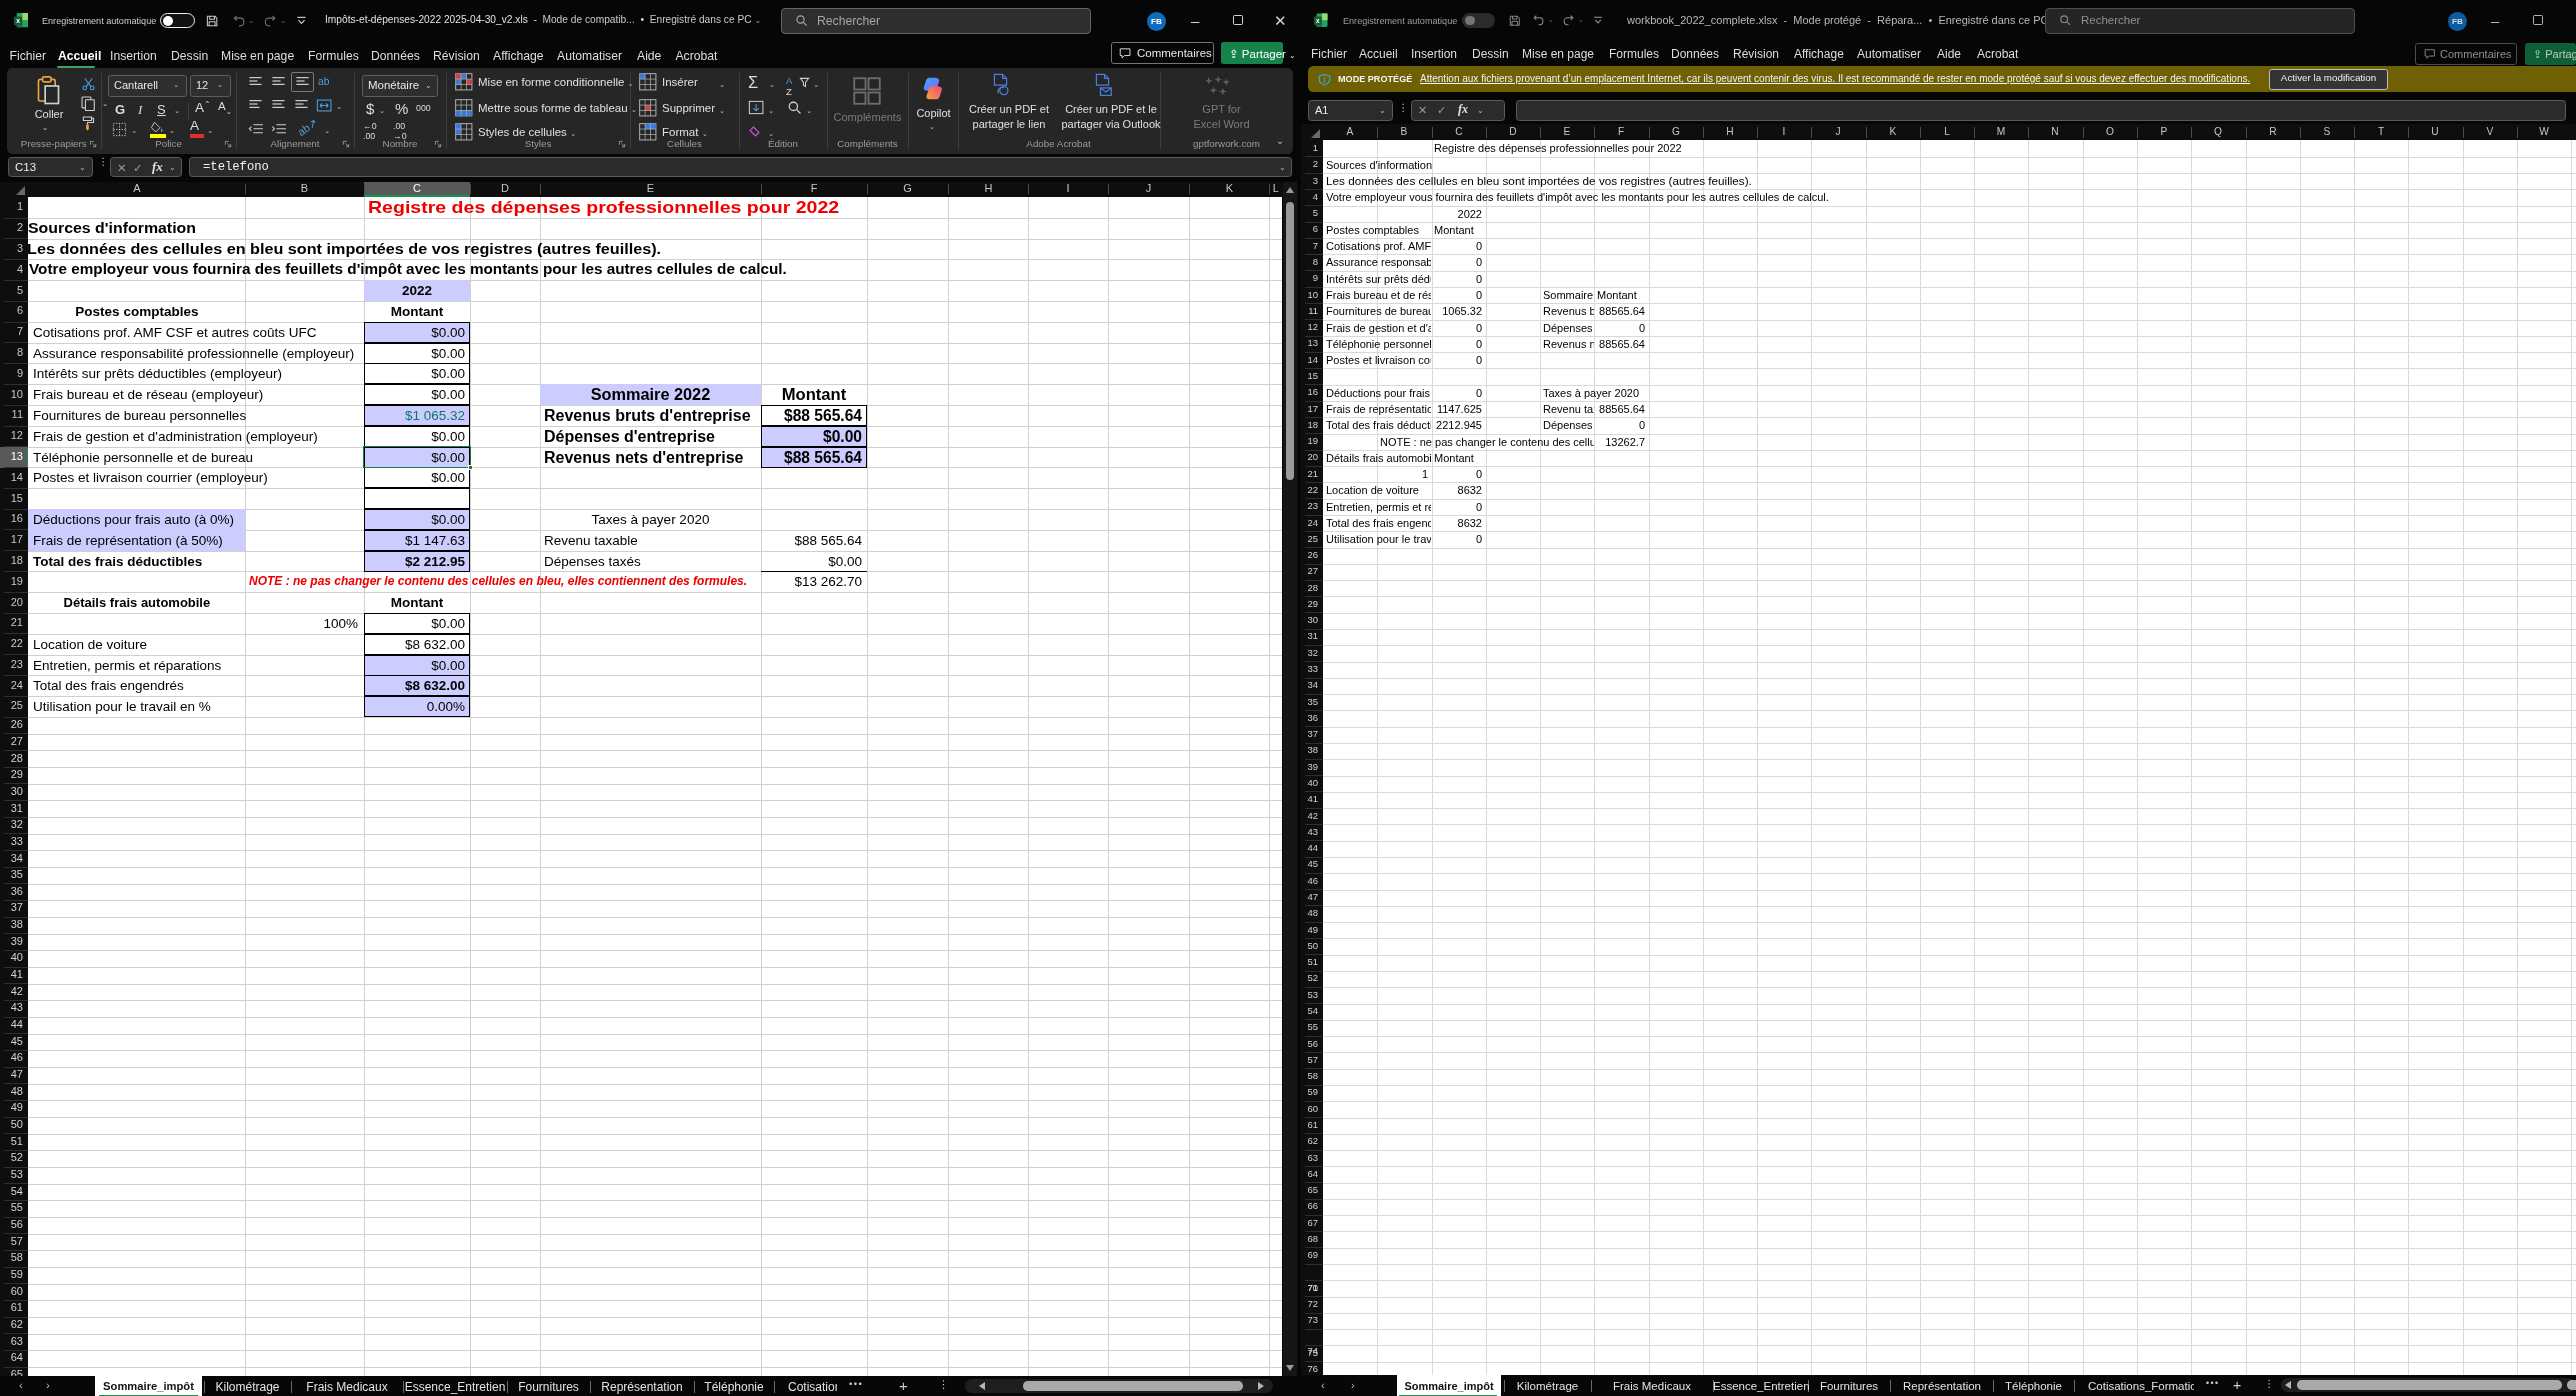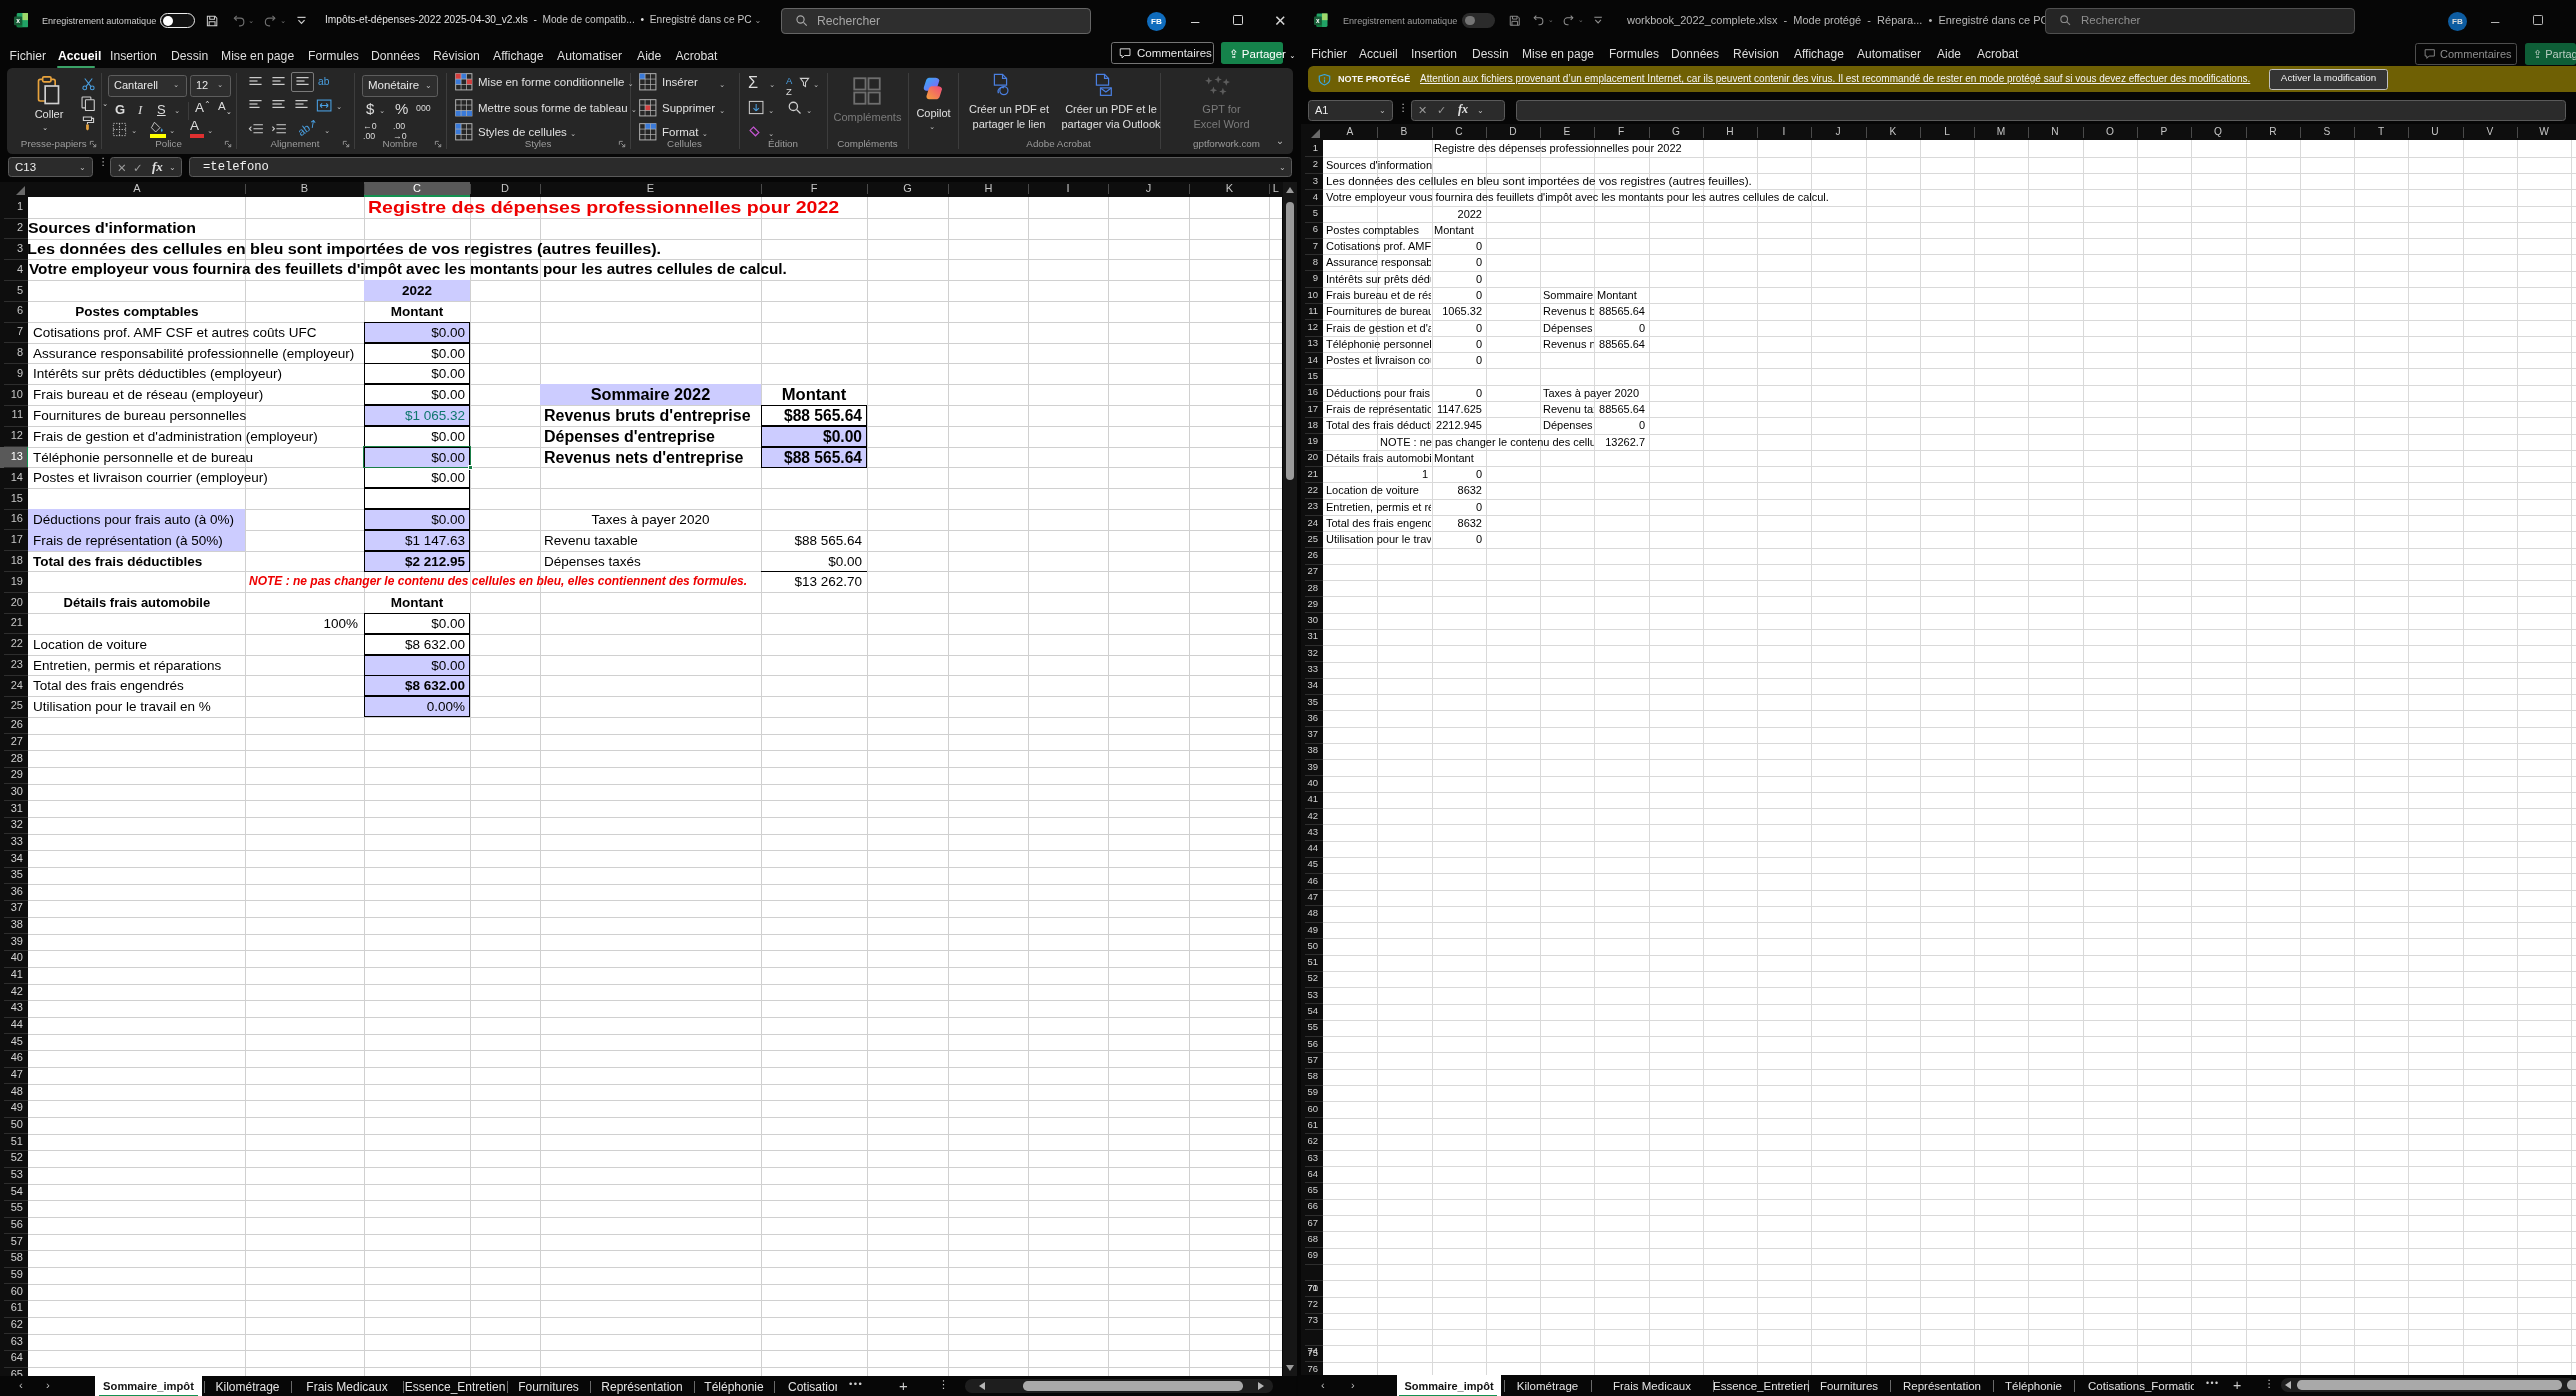--- a/index.html
+++ b/index.html
@@ -768,21 +768,21 @@
     </svg>
 <div class="txt" style="left:2440px;top:48px;font-size:11px;color:#8f8f8f;">Commentaires</div>
 <div style="position:absolute;left:2525px;top:43px;width:51px;height:22px;background:#0e5e37;border-radius:2.7px;"></div>
 <div class="txt" style="left:2533px;top:48px;font-size:11px;color:#b9cdc2;">⇪ Partager</div>
 <div style="position:absolute;left:1308px;top:66px;width:1268px;height:26px;background:#6f6004;border-radius:5.4px 0 0 5.4px;"></div>
 <svg class="abs" style="left:1318px;top:74px;width:13px;height:11.5px;" viewBox="0 0 24 22" fill="none" stroke="#3aa7de" stroke-width="2.2">
 <path d="M12 1 L22 4 V11 C22 16 17 19 12 21 C7 19 2 16 2 11 V4 Z"></path>
 <circle cx="12" cy="7.5" r="1.4" fill="#3aa7de" stroke="none"></circle>
       <path d="M12 10.5 v6"></path>
     </svg>
-<div class="txt" style="left:1338px;top:74px;font-size:9.1px;font-weight:bold;color:#f5f5f5;">NOTE PROTÉGÉ</div>
+<div class="txt" style="left:1338px;top:74px;font-size:9.1px;font-weight:bold;color:#f5f5f5;">MODE PROTÉGÉ</div>
 <div class="txt" style="left:1420px;top:73px;font-size:10px;color:#f2f2f2;text-decoration:underline;">Attention aux fichiers provenant d’un emplacement Internet, car ils peuvent contenir des virus. Il est recommandé de rester en mode protégé sauf si vous devez effectuer des modifications.</div>
 <div style="position:absolute;left:2269px;top:69px;width:119px;height:21px;background:#343434;border:0.7px solid #c0c0c0;border-radius:2.7px;"></div>
 <div class="txt" style="left:2269px;top:72px;width:119px;text-align:center;font-size:9.8px;color:#f0f0f0;">Activer la modification</div>
 <div style="position:absolute;left:1308px;top:100px;width:85px;height:21px;background:#2b2b2b;border:0.7px solid #5a5a5a;border-radius:3.4px;"></div>
 <div class="txt" style="left:1315px;top:104px;font-size:11px;color:#ededed;">A1</div>
 <div class="txt" style="left:1379px;top:105px;color:#bdbdbd;font-size:8.1px;">⌄</div>
 <div class="txt" style="left:1398px;top:102px;color:#c9c9c9;font-size:10.2px;">⋮</div>
 <div style="position:absolute;left:1411px;top:100px;width:94px;height:21px;background:#2b2b2b;border:0.7px solid #5a5a5a;border-radius:3.4px;"></div>
 <div class="txt" style="left:1418px;top:104px;font-size:11px;color:#9a9a9a;">✕</div>
 <div class="txt" style="left:1437px;top:104px;font-size:11px;color:#9a9a9a;">✓</div>

